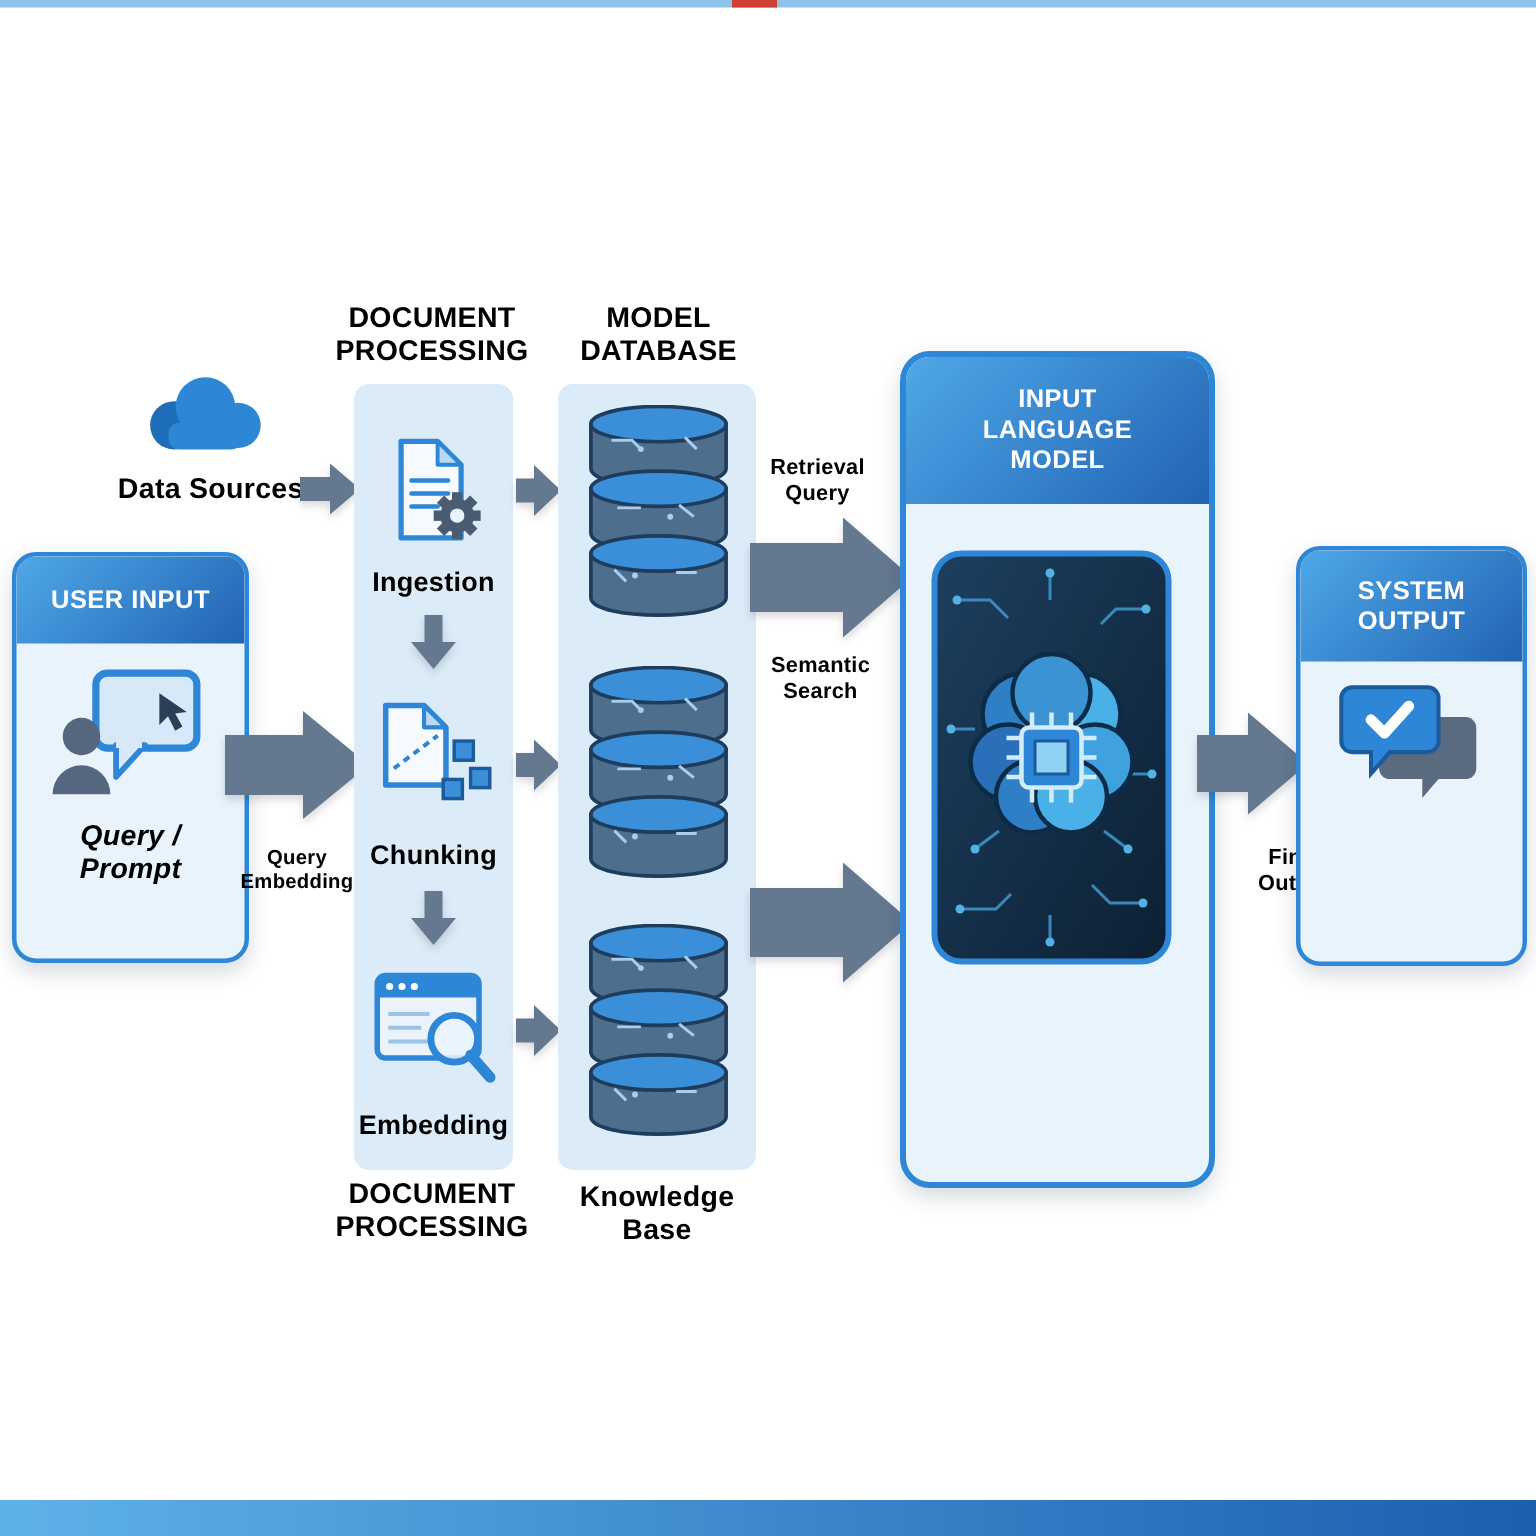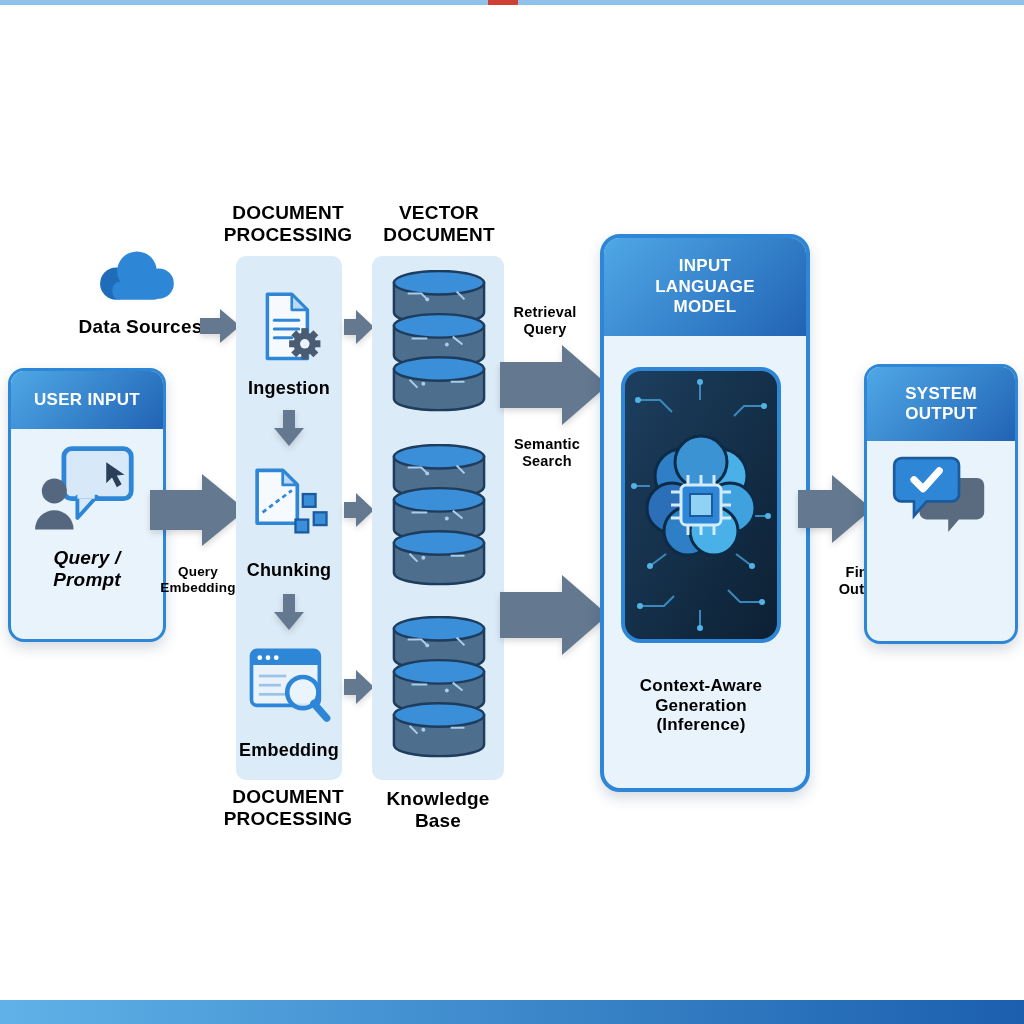--- a/index.html
+++ b/index.html
@@ -132,21 +132,21 @@
     <line x1="74" y1="64" x2="88" y2="80" stroke="#2e86d6" stroke-width="8" stroke-linecap="round"></line>
   </svg>
   <div class="lbl t18" style="left:236px;top:740px;width:106px;">Embedding</div>
 
   <div class="lbl t19" style="left:220px;top:786px;width:136px;">DOCUMENT PROCESSING</div>
 
   <div class="arrow-right" style="left:344px;top:319px;width:12px;height:16px;--ahw:18px;--ahh:17px;"></div>
   <div class="arrow-right" style="left:344px;top:502px;width:12px;height:16px;--ahw:18px;--ahh:17px;"></div>
   <div class="arrow-right" style="left:344px;top:679px;width:12px;height:16px;--ahw:18px;--ahh:17px;"></div>
 
-  <div class="lbl t19" style="left:380px;top:202px;width:118px;">VECTOR DOCUMENT</div>
+  <div class="lbl t19" style="left:380px;top:202px;width:118px;">MODEL DATABASE</div>
   <div class="col" style="left:372px;top:256px;width:132px;height:524px;"></div>
 
   <svg class="abs" style="left:388px;top:270px;" width="102" height="147" viewBox="0 0 104 150">
     <g transform="translate(0,0)">
       <path d="M6,13 v30 c0,16 92,16 92,0 v-30 z" fill="#4e6e8e" stroke="#1e3c5c" stroke-width="2.5"></path>
       <ellipse cx="52" cy="13" rx="46" ry="12" fill="#3b8fd9" stroke="#1e3c5c" stroke-width="2.5"></ellipse>
       <path d="M20,24 h14 l6,6 M70,22 l8,8" stroke="#a9cdec" stroke-width="2" fill="none"></path>
       <circle cx="40" cy="30" r="2" fill="#a9cdec"></circle>
     </g>
     <g transform="translate(0,44)">
@@ -268,21 +268,20 @@
       <line x1="51" y1="126" x2="61" y2="126"></line>
         <line x1="51" y1="139" x2="61" y2="139"></line>
         <line x1="51" y1="152" x2="61" y2="152"></line>
       <line x1="101" y1="126" x2="111" y2="126"></line>
         <line x1="101" y1="139" x2="111" y2="139"></line>
         <line x1="101" y1="152" x2="111" y2="152"></line>
     </g>
     <rect x="61" y="119" width="40" height="40" rx="5" fill="#2e86d6" stroke="#d2ecfb" stroke-width="3"></rect>
     <rect x="70" y="128" width="22" height="22" fill="#8fd2f4" stroke="#1c5a9e" stroke-width="2"></rect>
   </svg>
-  <div class="lbl t17" style="left:626px;top:676px;width:150px;">Context-Aware Generation (Inference)</div>
 
   <div class="arrow-right" style="left:798px;top:490px;width:34px;height:38px;--ahw:40px;--ahh:34px;"></div>
   <div class="lbl t15" style="left:831px;top:564px;width:64px;">Final Output</div>
 
   <div class="panel" style="left:864px;top:364px;width:148px;height:274px;">
     <div class="panel-head t17" style="height:74px;">
       <span style="display:block;width:90px;">SYSTEM OUTPUT</span>
     </div>
     <div class="panel-body">
       <svg style="margin-top:10px;" width="106" height="90" viewBox="0 0 112 100">

